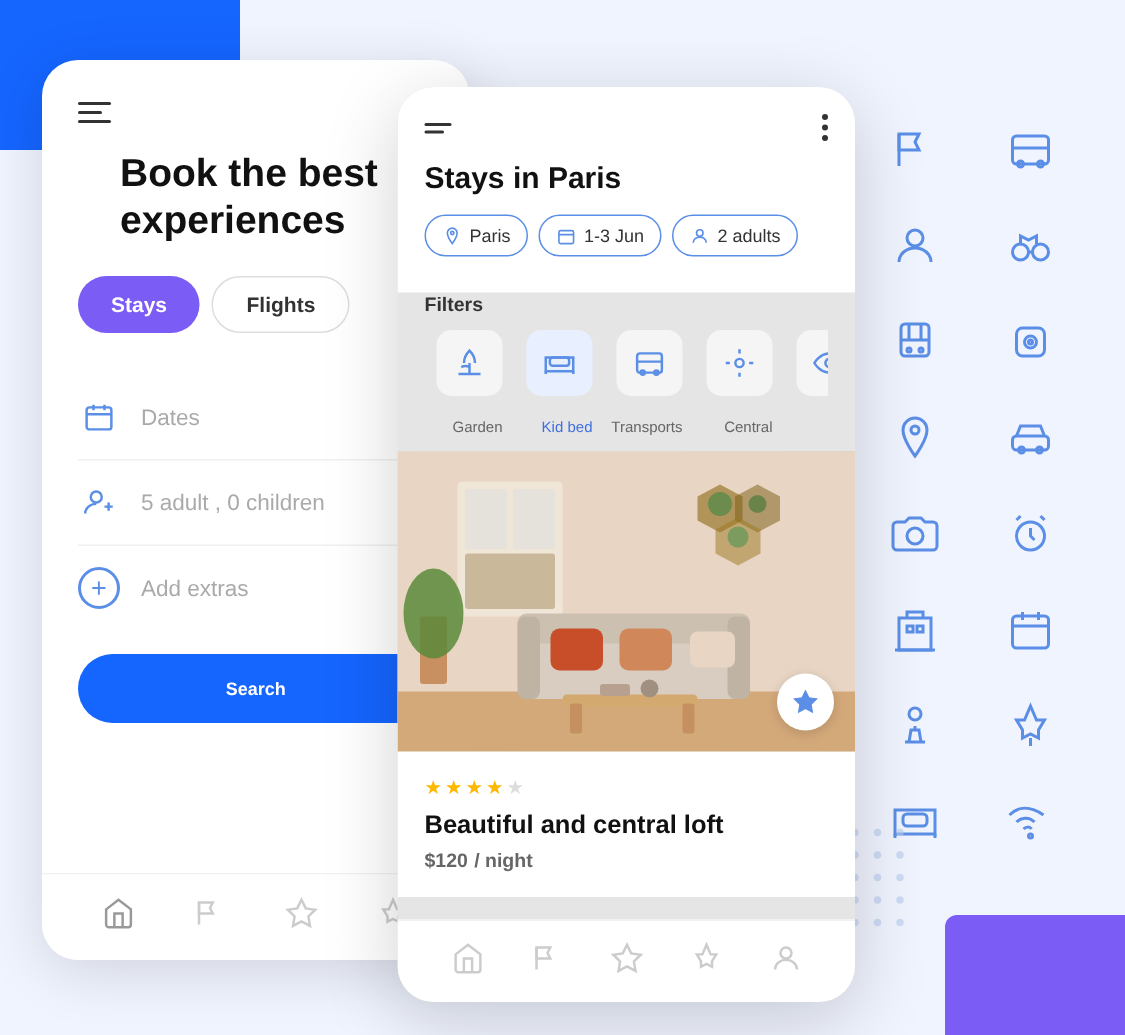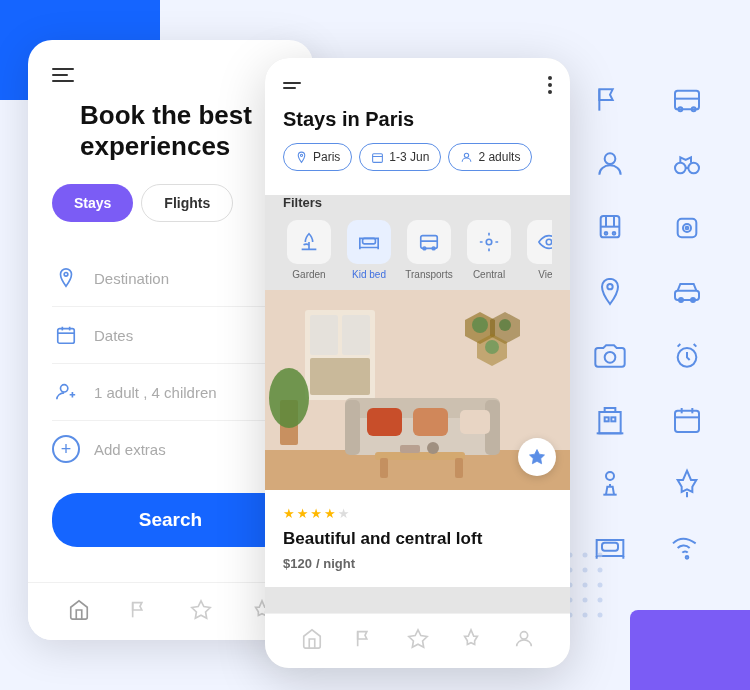--- a/index.html
+++ b/index.html
@@ -173,21 +173,21 @@
     }
 
     .search-btn {
       margin-top: 16px;
       background: #1565FF;
       color: #fff;
       border: none;
       border-radius: 25px;
       padding: 16px;
       width: 100%;
-      font-size: 19px;
+      font-size: 12px;
       font-weight: 700;
       cursor: pointer;
     }
 
     
     .right-card {
       position: absolute;
       left: 265px;
       top: 58px;
       width: 305px;
@@ -278,22 +278,22 @@
       margin-bottom: 10px;
     }
     .filter-icons-row {
       display: flex;
       gap: 8px;
       overflow: hidden;
     }
     .filter-icon-item {
       display: flex;
       flex-direction: column;
-      align-items: center;
-      gap: 5px;
+      align-items: flex-end;
+      gap: 16px;
       min-width: 52px;
     }
     .filter-icon-box {
       width: 44px;
       height: 44px;
       border-radius: 10px;
       display: flex;
       align-items: center;
       justify-content: center;
       background: #f5f5f5;
@@ -574,29 +574,20 @@
   <h1>
     <span>Book the best</span><br>
     <span>experiences</span>
   </h1>
 
   <div class="tabs-row">
     <button class="tab-btn active">Stays</button>
     <button class="tab-btn inactive">Flights</button>
   </div>
 
-  <div class="form-field">
-    <div class="field-icon">
-      <svg viewBox="0 0 24 24">
-          <path d="M12 2C8.7 2 6 4.7 6 8c0 5 6 13 6 13s6-8 6-13c0-3.3-2.7-6-6-6z"></path>
-          <circle cx="12" cy="8" r="2"></circle>
-        </svg>
-    </div>
-    <span class="field-label">Destination</span>
-  </div>
 
   <div class="form-field">
     <div class="field-icon">
       <svg viewBox="0 0 24 24">
           <rect x="3" y="5" width="18" height="16" rx="2"></rect>
           <line x1="3" y1="10" x2="21" y2="10"></line>
           <line x1="8" y1="3" x2="8" y2="7"></line>
           <line x1="16" y1="3" x2="16" y2="7"></line>
         </svg>
     </div>
@@ -604,21 +595,21 @@
   </div>
 
   <div class="form-field">
     <div class="field-icon">
       <svg viewBox="0 0 24 24">
           <circle cx="10" cy="8" r="4"></circle>
           <path d="M2 20c0-4 3.6-7 8-7"></path>
           <path d="M19 12v6M16 15h6"></path>
         </svg>
     </div>
-    <span class="field-label">1 adult , 4 children</span>
+    <span class="field-label">5 adult , 0 children</span>
   </div>
 
   <div class="add-extras-row">
     <div class="plus-icon">+</div>
     <span class="field-label">Add extras</span>
   </div>
 
   <button class="search-btn">Search</button>
 
   <div style="position:absolute;bottom:0;left:0;width:100%;height:58px;background:#fff;border-top:1px solid #f0f0f0;display:flex;align-items:center;justify-content:space-around;padding:0 20px;border-radius:0 0 24px 24px;">

